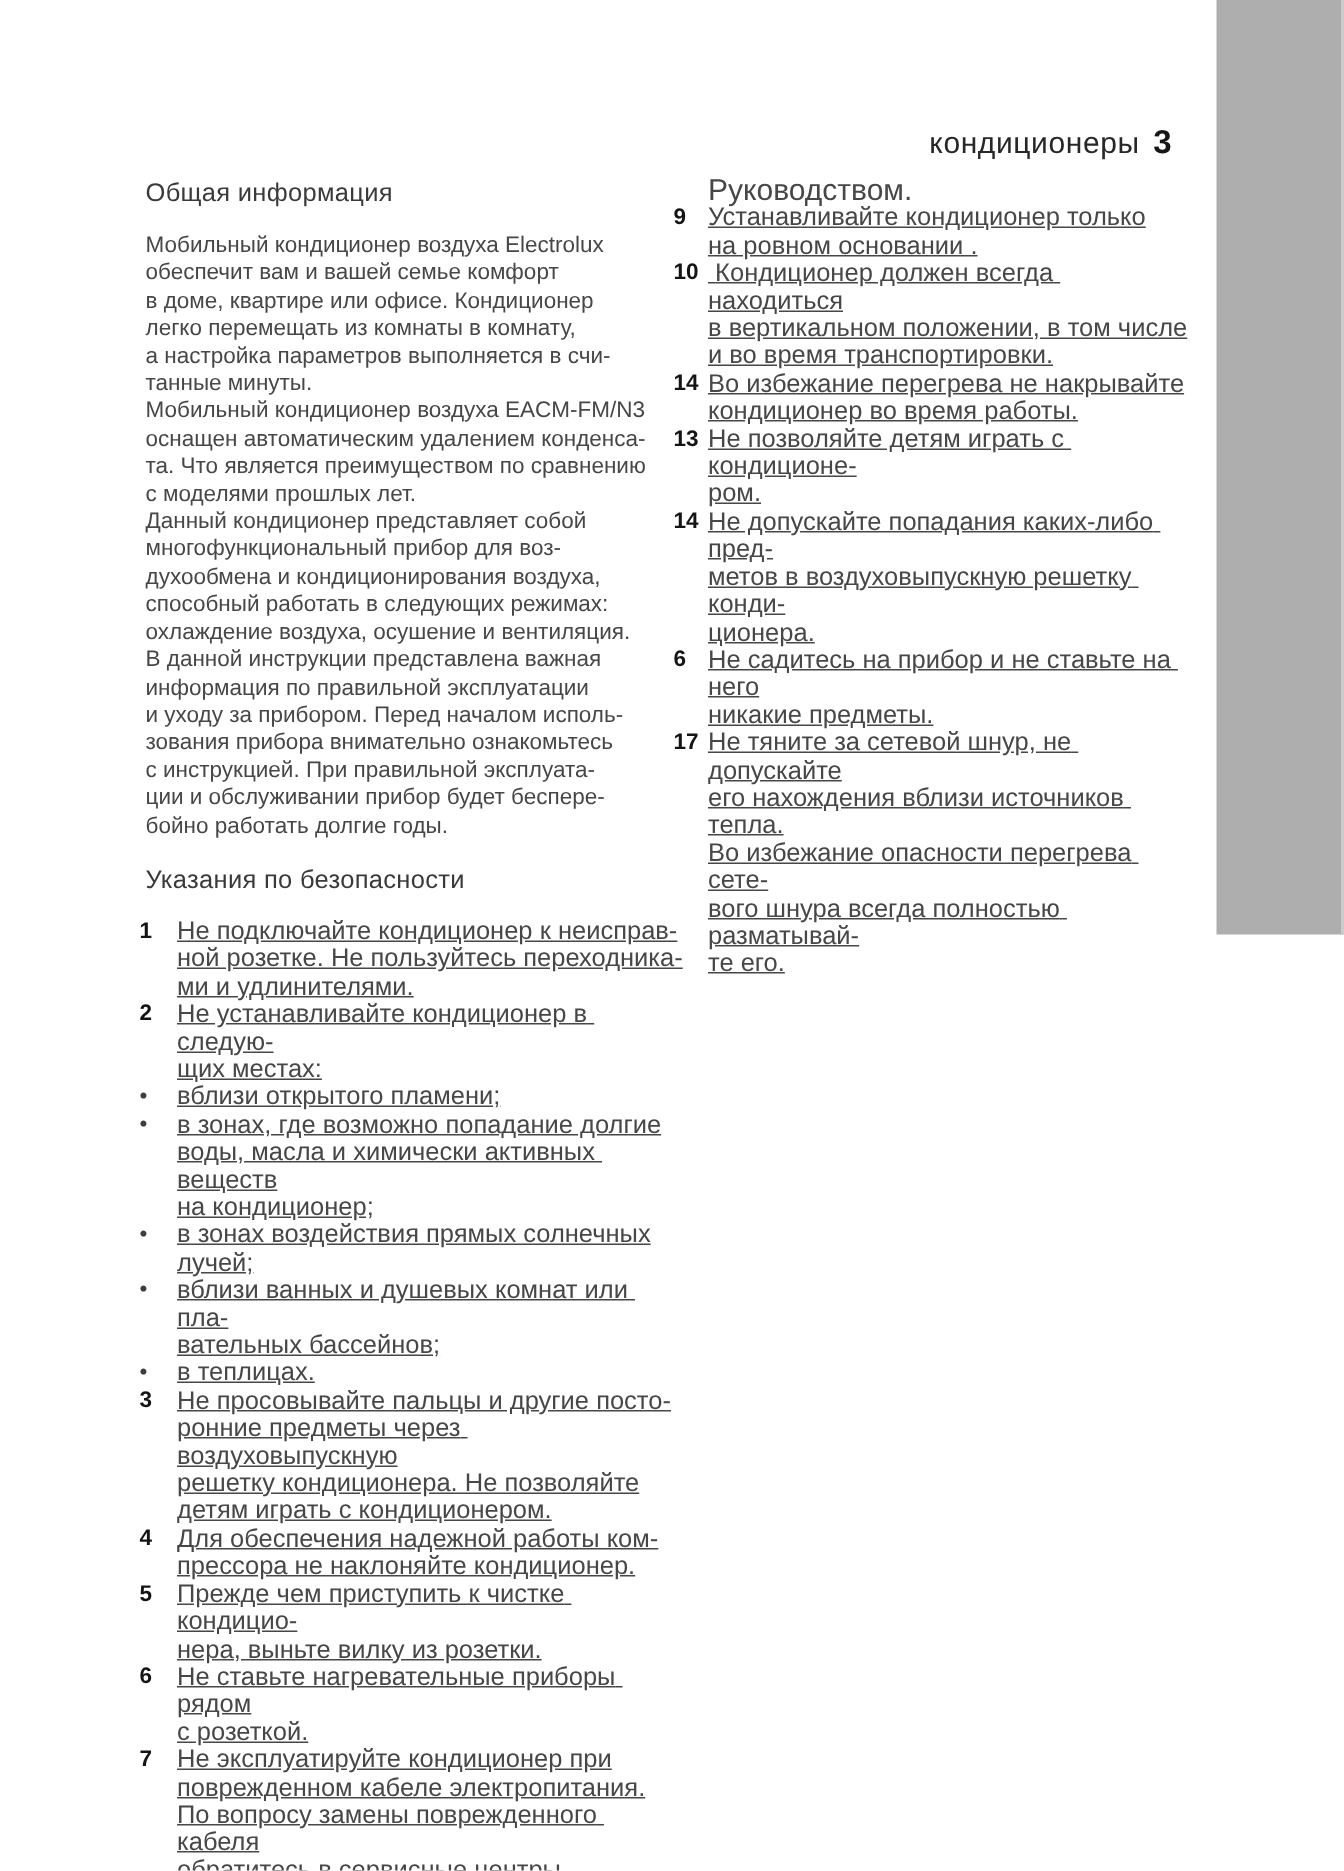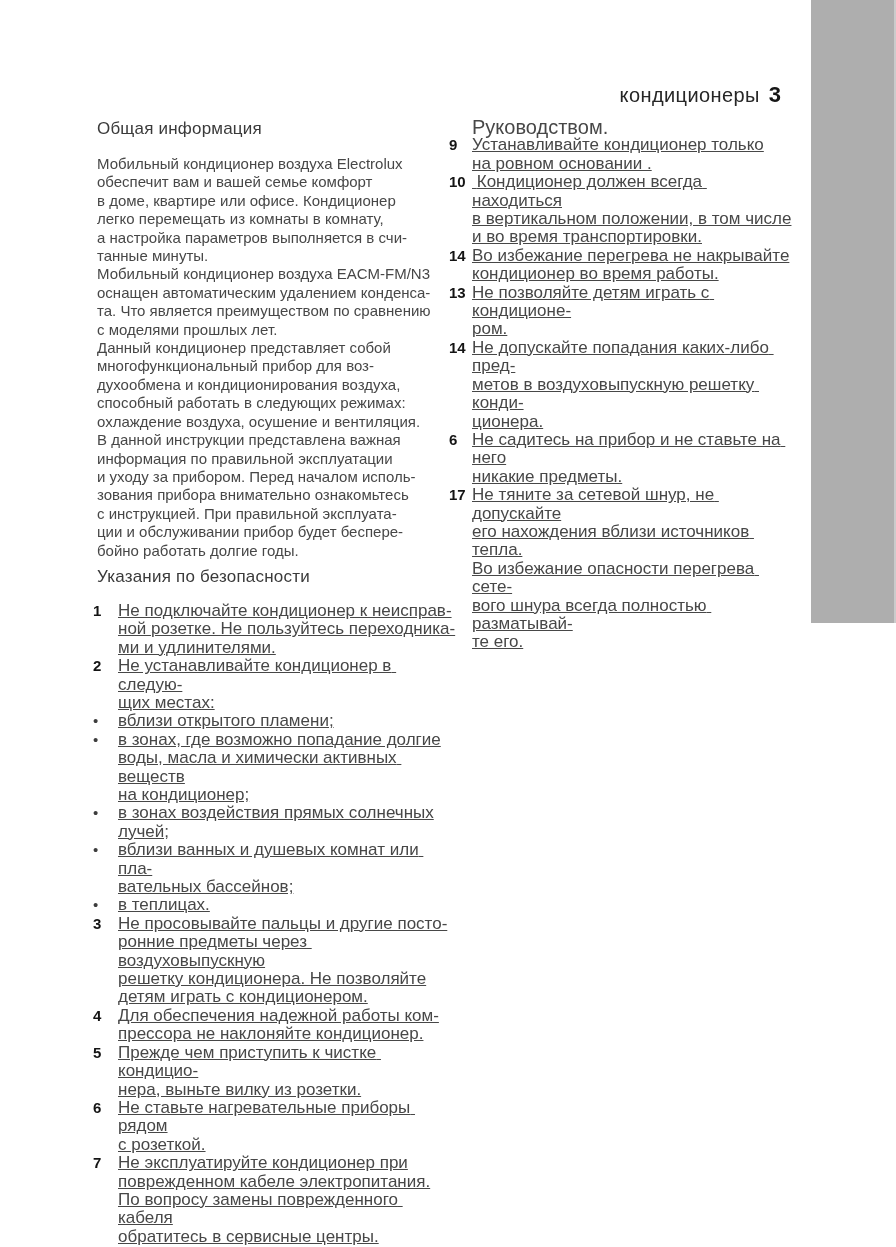--- a/index.html
+++ b/index.html
@@ -64,21 +64,21 @@
   }
 
   h1.section-heading, h2.section-heading {
     margin: 0 0 12px 4px;
     font-size: 17px;
     font-weight: 400;
     letter-spacing: 0.2px;
     color: #3a3a3a;
     line-height: 28px;
   }
-  h2.section-heading { margin-top: 3px; margin-bottom: 11px; }
+  h2.section-heading { margin-top: 13px; margin-bottom: 11px; }
 
   .lines { white-space: pre-wrap; }
 
   .paragraph {
     margin: 0 0 0 4px;
     font-size: 15px;
     line-height: 18.4px;
     color: #474747;
   }
 

